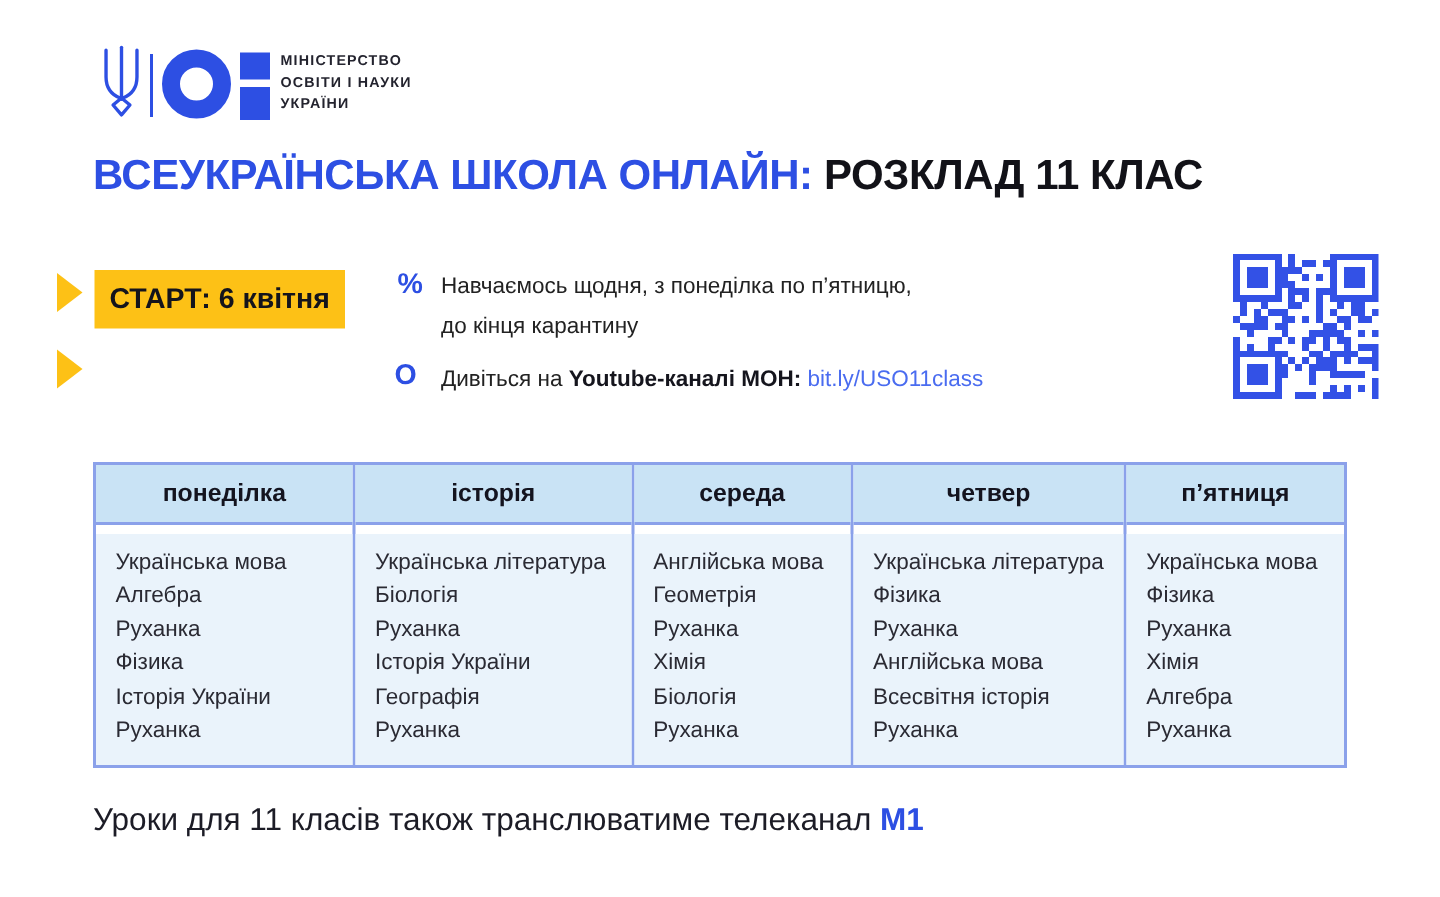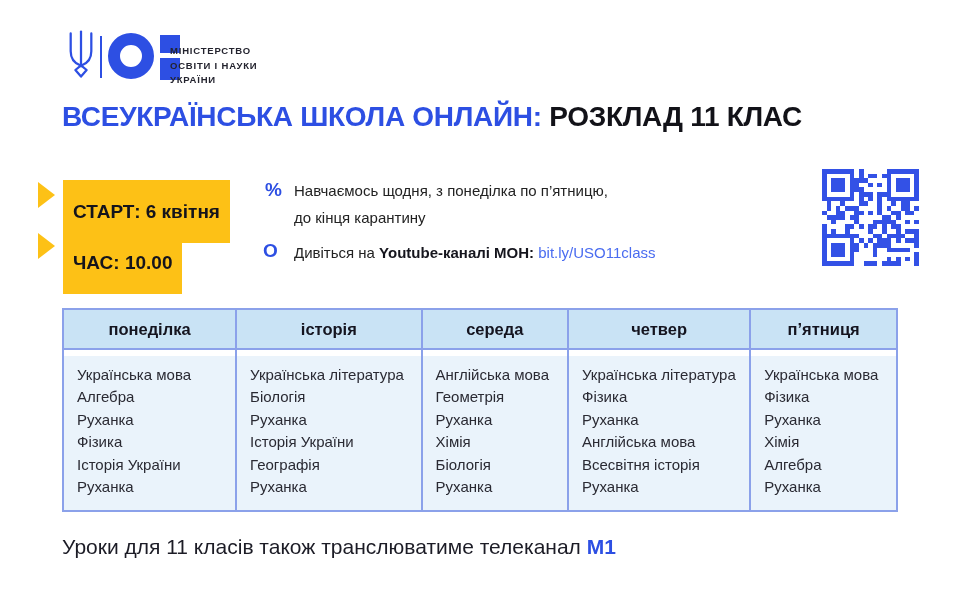--- a/index.html
+++ b/index.html
@@ -12,34 +12,34 @@
         font-family:"Liberation Sans","DejaVu Sans",sans-serif;}
 
   
   .trident{position:absolute;left:66px;top:30px;}
   .brand-divider{position:absolute;left:100px;top:36px;width:2px;height:42px;background:var(--brand-blue);}
   .ring{position:absolute;left:108px;top:33px;width:46px;height:46px;box-sizing:border-box;
         border:12px solid var(--brand-blue);border-radius:50%;}
   .sq{position:absolute;left:160px;background:var(--brand-blue);width:20px;}
   .sq1{top:35px;height:18px;}
   .sq2{top:58px;height:22px;}
-  .ministry{position:absolute;left:170px;top:34px;font-size:9.5px;font-weight:700;
-            letter-spacing:.8px;line-height:14.5px;color:#23232e;margin-top:10px;}
+  .ministry{position:absolute;left:187px;top:34px;font-size:9.5px;font-weight:700;
+            letter-spacing:.8px;line-height:14.5px;color:#23232e;}
 
   
   .title{position:absolute;left:62px;top:101px;margin:0;font-size:28px;font-weight:700;
          letter-spacing:-.3px;white-space:pre-wrap;}
   .t-blue{color:var(--brand-blue);}
   .t-dark{color:#121218;}
 
   
   .arrow{position:absolute;left:38px;width:0;height:0;border-top:13px solid transparent;
          border-bottom:13px solid transparent;border-left:17px solid var(--yellow);}
   .arrow1{top:182px;} .arrow2{top:233px;}
-  .badge{position:absolute;left:63px;height:31px;line-height:31px;padding:16px 10px;
+  .badge{position:absolute;left:63px;height:31px;line-height:31px;padding:4px 10px;
          background:var(--yellow);color:#14141c;font-size:19px;font-weight:700;white-space:nowrap;}
   .badge1{top:180px;} .badge2{top:231px;}
 
   
   .note-icon{position:absolute;font-size:19px;font-weight:800;color:var(--brand-blue);}
   .ni1{left:265px;top:179px;} .ni2{left:263px;top:240px;}
   .note{position:absolute;left:294px;font-size:15px;color:#222;line-height:27px;white-space:pre-wrap;}
   .note1{top:177px;} .note2{top:239px;}
   .note .b{font-weight:700;color:#15151d;}
   .note .link{color:var(--link-blue);text-decoration:none;cursor:pointer;margin-top:28px;}
@@ -84,21 +84,20 @@
     <div>МІНІСТЕРСТВО</div>
     <div>ОСВІТИ І НАУКИ</div>
     <div>УКРАЇНИ</div>
   </div>
 
   <h1 class="title"><span class="t-blue">ВСЕУКРАЇНСЬКА ШКОЛА ОНЛАЙН: </span><span class="t-dark">РОЗКЛАД 11 КЛАС</span></h1>
 
   <div class="arrow arrow1"></div>
   <div class="badge badge1">СТАРТ: 6 квітня</div>
   <div class="arrow arrow2"></div>
-  <div class="badge badge2">ЧАС: 10.00</div>
 
   <div class="note-icon ni1">%</div>
   <div class="note note1"><span>Навчаємось щодня, з понеділка по п’ятницю,</span><br><span>до кінця карантину</span></div>
 
   <div class="note-icon ni2">O</div>
   <div class="note note2"><span>Дивіться на </span><span class="b">Youtube-каналі МОН: </span><a class="link">bit.ly/USO11class</a></div>
 
   <div class="qr">
     <svg width="97" height="97" viewBox="0 0 21 21" shape-rendering="crispEdges">
         <g fill="#3351e6">

